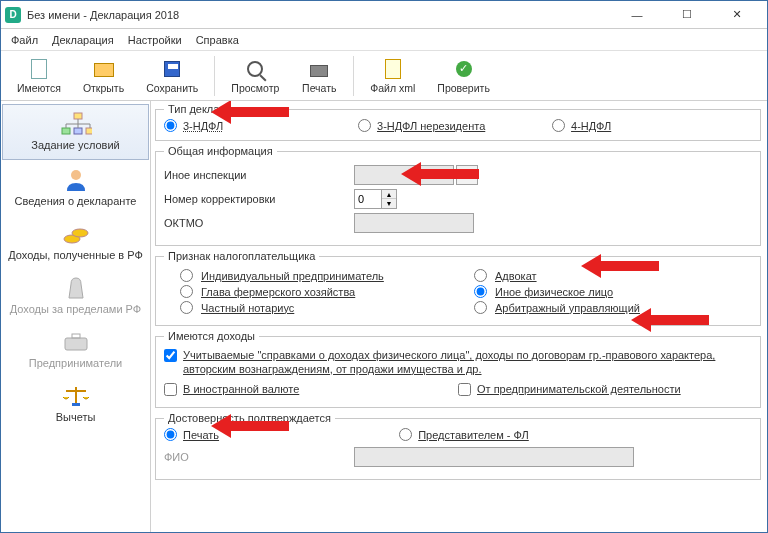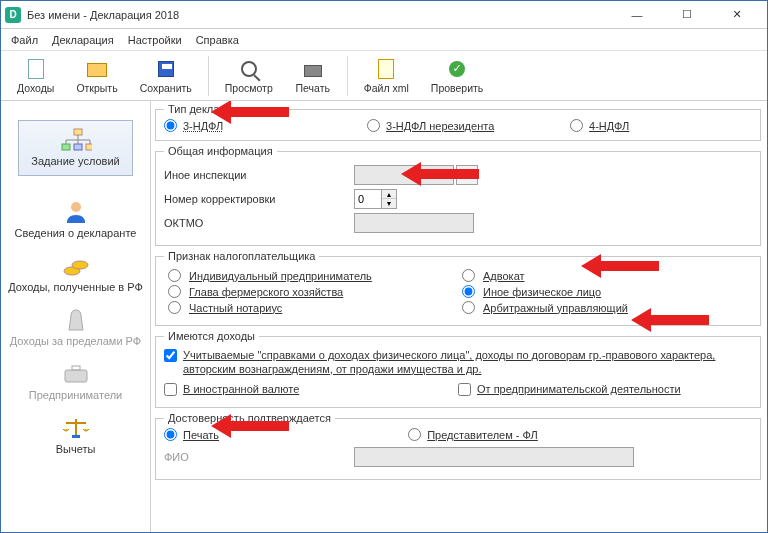--- a/index.html
+++ b/index.html
@@ -21,29 +21,29 @@
 .save{width:16px;height:16px;background:#36c;border:1px solid #248;position:relative;}
 .save:after{content:"";position:absolute;top:2px;left:3px;width:10px;height:5px;background:#fff;}
 .mag{width:16px;height:16px;border:2px solid #555;border-radius:50%;position:relative;}
 .mag:after{content:"";position:absolute;width:8px;height:2px;background:#555;bottom:-4px;right:-6px;transform:rotate(45deg);}
 .printer{width:18px;height:12px;background:#888;border:1px solid #555;margin-top:4px;}
 .xml{width:16px;height:20px;border:1px solid #c90;background:#ffd;}
 .check{width:16px;height:16px;border-radius:50%;background:#4a4;display:flex;align-items:center;justify-content:center;color:#fff;font-size:11px;}
 .body { display:flex; height: calc(533px - 28px - 22px - 50px - 2px); }
 .sidebar { width: 150px; background:#fff; border-right:1px solid #d0d0d0; padding-top:2px;}
 .side-item { display:flex;flex-direction:column;align-items:center;gap:2px;padding:6px 4px 8px;text-align:center;color:#333;}
-.side-item.active { background:linear-gradient(#f2f6fb,#e4ecf7); border:1px solid #a8b8d0; margin:17px;}
+.side-item.active { background:linear-gradient(#f2f6fb,#e4ecf7); border:1px solid #a8b8d0; margin:1px;}
 .side-item .si-ico{width:32px;height:26px;display:flex;align-items:center;justify-content:center;font-size:20px;}
 .side-item .si-lbl{font-size:11px;line-height:1.1;}
 .side-item.disabled .si-lbl{color:#9a9a9a;}
 .main { flex:1; padding:2px 6px 4px 4px; overflow:hidden; position:relative;}
 fieldset { border:1px solid #c8c8c8; padding:4px 8px 8px; margin-bottom:4px; position:relative;}
 legend { font-size:11px; color:#333; padding:0 4px; }
-.row { display:flex; align-items:center; gap:6px; margin:3px 4px; }
-.radio-row { display:flex; gap:9px; }
+.row { display:flex; align-items:center; gap:6px; margin:3px 16px; }
+.radio-row { display:flex; gap:0; }
 .radio-row .rcell { flex:1; display:flex; align-items:center; gap:4px;}
 .radio-row.three .rcell{flex:0 0 33%;}
 input[type=radio],input[type=checkbox]{margin:0 2px 0 0;}
 label{color:#333;text-decoration:underline;}
 .form-row{display:flex;align-items:center;margin:4px 0;}
 .form-row .flabel{width:190px;color:#333;}
 .tfield{height:20px;border:1px solid #a0a0a0;background:#fff;padding:0 3px;}
 .tfield.ro{background:#e8e8e8;}
 .dots-btn{width:22px;height:20px;border:1px solid #a0a0a0;background:#f2f2f2;margin-left:2px;display:flex;align-items:center;justify-content:center;}
 .spinner{display:flex;align-items:center;}
@@ -76,21 +76,21 @@
   <span>Декларация</span>
   <span>Настройки</span>
   <span>Справка</span>
 </div>
 
 <div class="toolbar">
   <div class="tbtn">
       <div class="ico">
         <div class="doc"></div>
       </div>
-      <div class="lbl">Доходы</div>
+      <div class="lbl">Имеются</div>
     </div>
   <div class="tbtn">
       <div class="ico">
         <div class="folder"></div>
       </div>
       <div class="lbl">Открыть</div>
     </div>
   <div class="tbtn">
       <div class="ico">
         <div class="save"></div>

